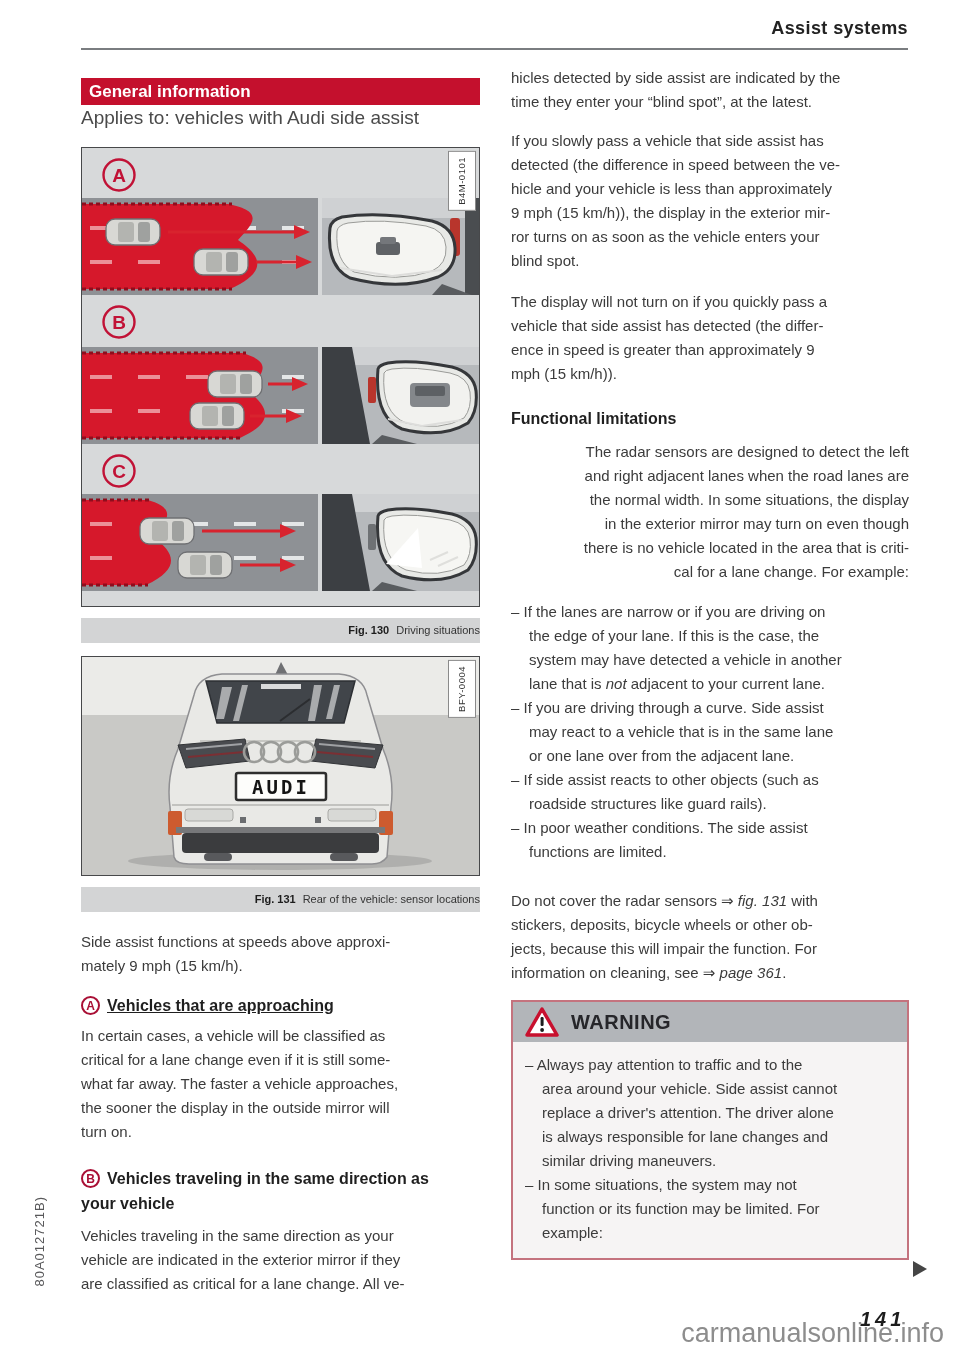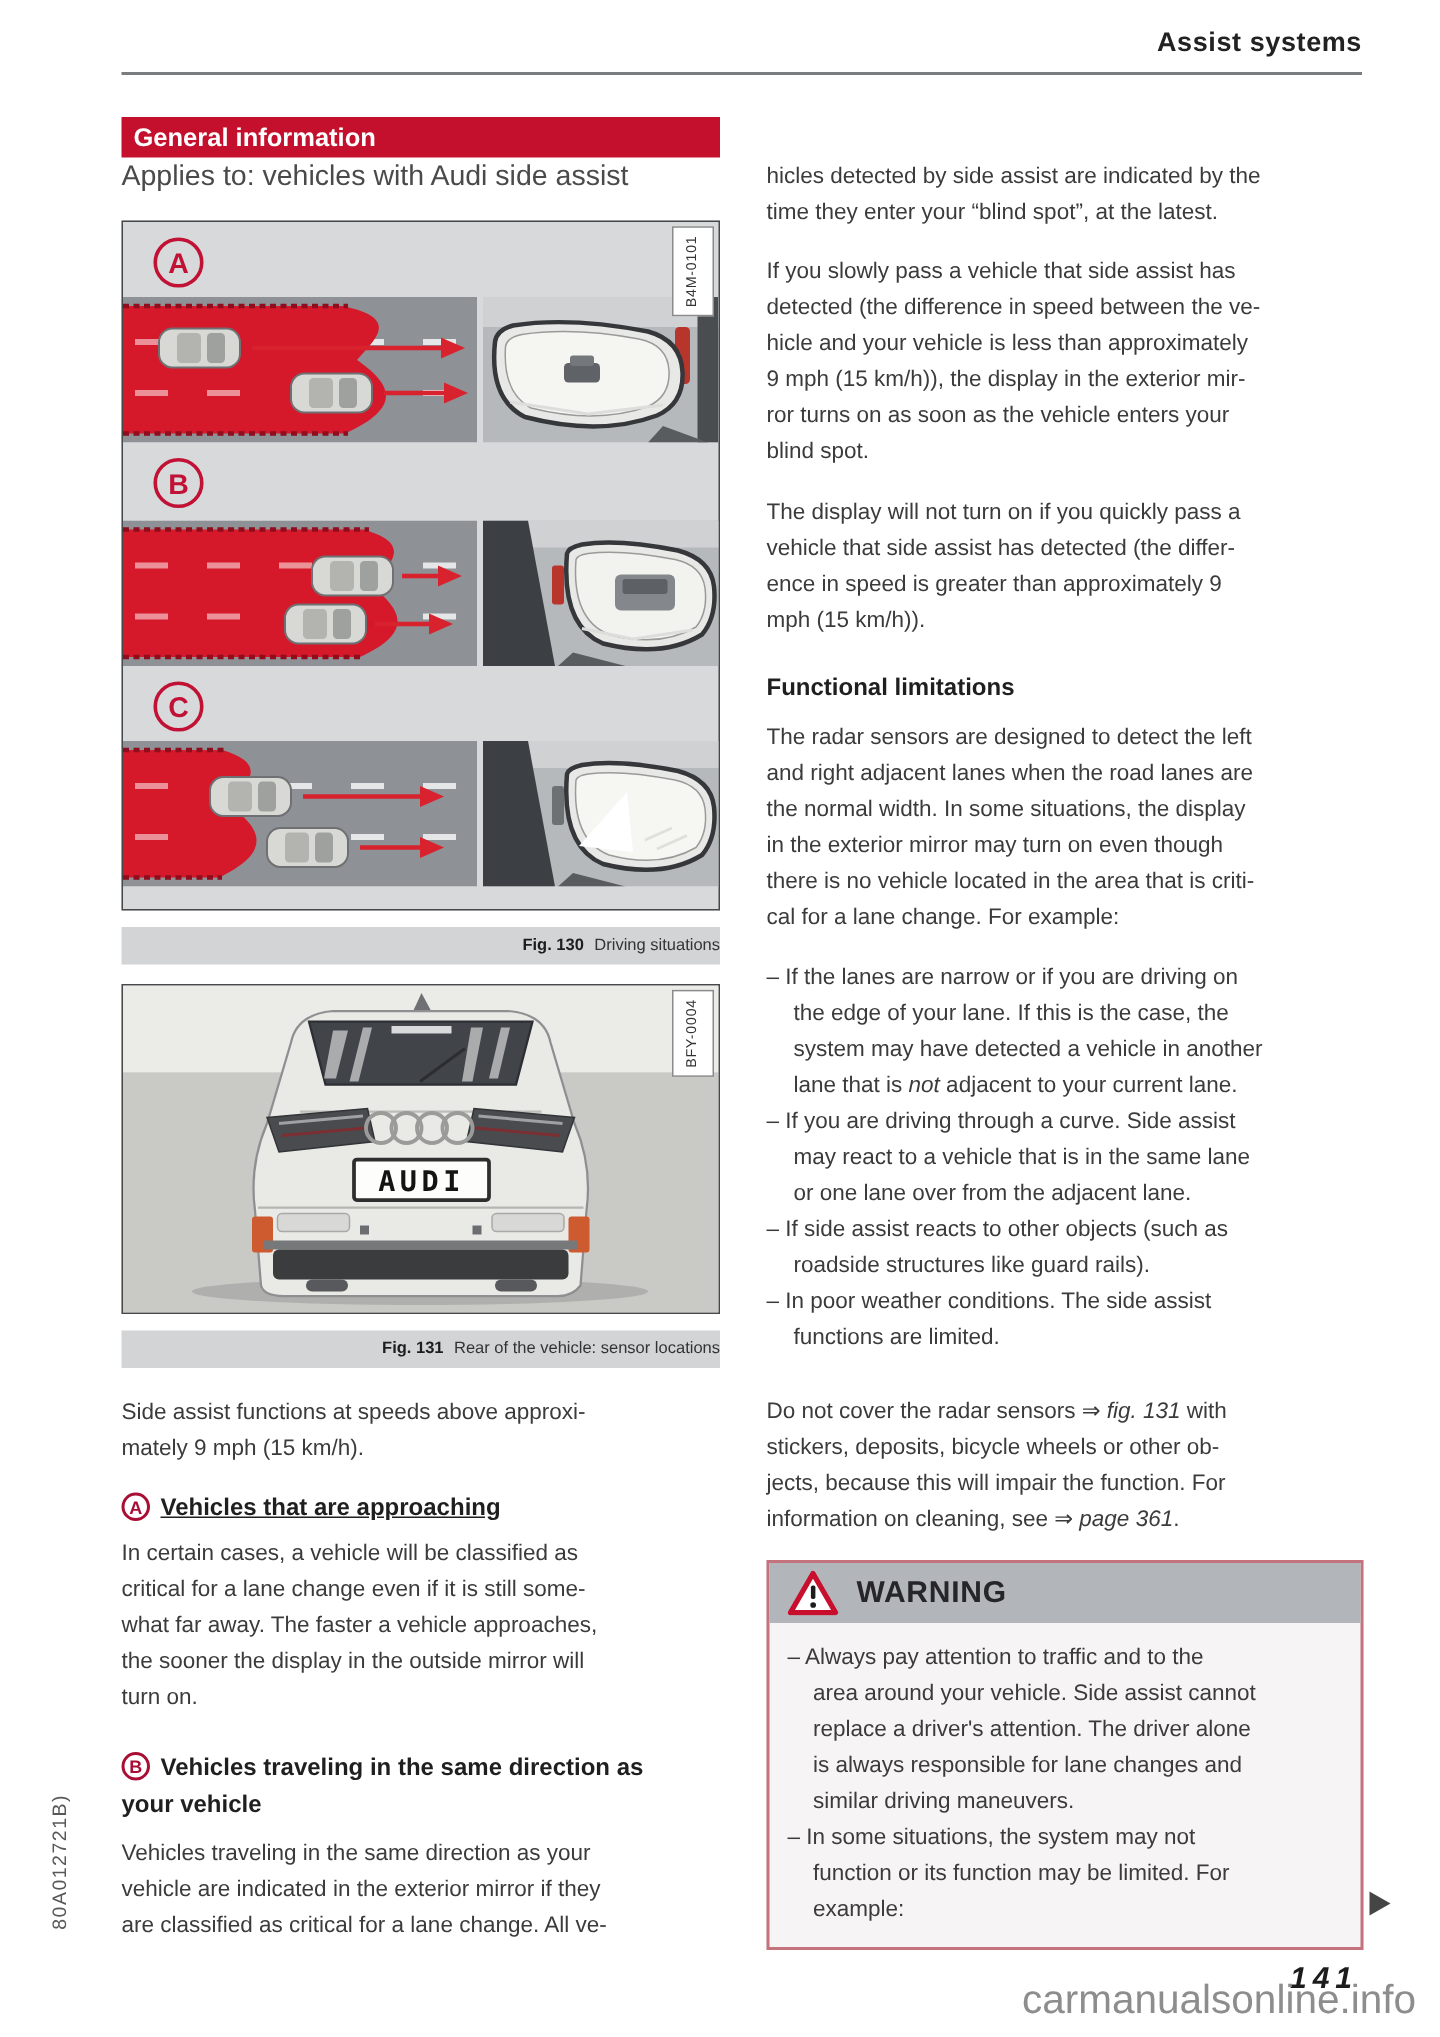--- a/index.html
+++ b/index.html
@@ -5,21 +5,21 @@
   html,body{margin:0;padding:0;background:#e9e9e9;}
   .page{position:relative;width:960px;height:1358px;margin:0 auto;background:#ffffff;
         font-family:"Liberation Sans",sans-serif;color:#3b3b3b;overflow:hidden;}
   .pre{white-space:pre-line;}
   
   .hdr-title{position:absolute;top:18px;right:52px;font-size:18px;font-weight:bold;color:#222;letter-spacing:.4px;}
   .hdr-rule{position:absolute;top:48px;left:81px;width:827px;height:2px;background:#7a7d80;}
   
   .col{position:absolute;top:0;width:399px;font-size:15px;line-height:24px;}
   .col-left{left:81px;}
-  .col-right{left:511px;width:398px;margin-top:40px;}
+  .col-right{left:511px;width:398px;}
   
   .banner{margin-top:78px;height:27px;line-height:27px;background:#c4102d;color:#fff;
           font-weight:bold;font-size:17px;padding-left:8px;}
   .applies{margin-top:4px;font-size:19px;line-height:17px;color:#4a4a4a;}
   .figure{position:relative;border:1px solid #47484a;background:#d7d9da;box-sizing:border-box;}
   .fig130{margin-top:21px;height:460px;padding-bottom:12px;}
   .figcap{margin-top:11px;height:25px;line-height:25px;background:#d3d4d5;font-size:11px;
           color:#333;padding-left:7px;text-align:right;}
   .figcap b{color:#1d1d1d;margin-right:7px;}
   .fig131{margin-top:13px;height:220px;}
@@ -39,21 +39,21 @@
   .hA{margin-top:14px;text-decoration:underline;}
   .pA{margin-top:6px;}
   .hB{margin-top:22px;}
   .pB{margin-top:8px;}
   
   .p0{margin-top:66px;}
   .hC{margin-top:26px;}
   .pC1{margin-top:8px;}
   .pC2{margin-top:17px;}
   .hF{margin-top:21px;font-size:16px;font-weight:bold;color:#1f1f1f;}
-  .pF{margin-top:9px;}
+  .pF{margin-top:9px;text-align:right;}
   .bullets{margin-top:16px;}
   .bullet{padding-left:18px;text-indent:-18px;white-space:pre-line;}
   .em{font-style:italic;}
   .pDo{margin-top:25px;}
   
   .warn{margin-top:12px;border:2px solid #c4737e;background:#f6f4f4;}
   .warn-head{height:40px;background:#b2b5b9;display:flex;align-items:center;padding-left:12px;}
   .warn-title{font-size:20px;font-weight:bold;color:#26262a;margin-left:12px;letter-spacing:.5px;}
   .warn-body{padding:11px 12px 13px 12px;}
   .warn-body .bullet{padding-left:17px;text-indent:-17px;}

